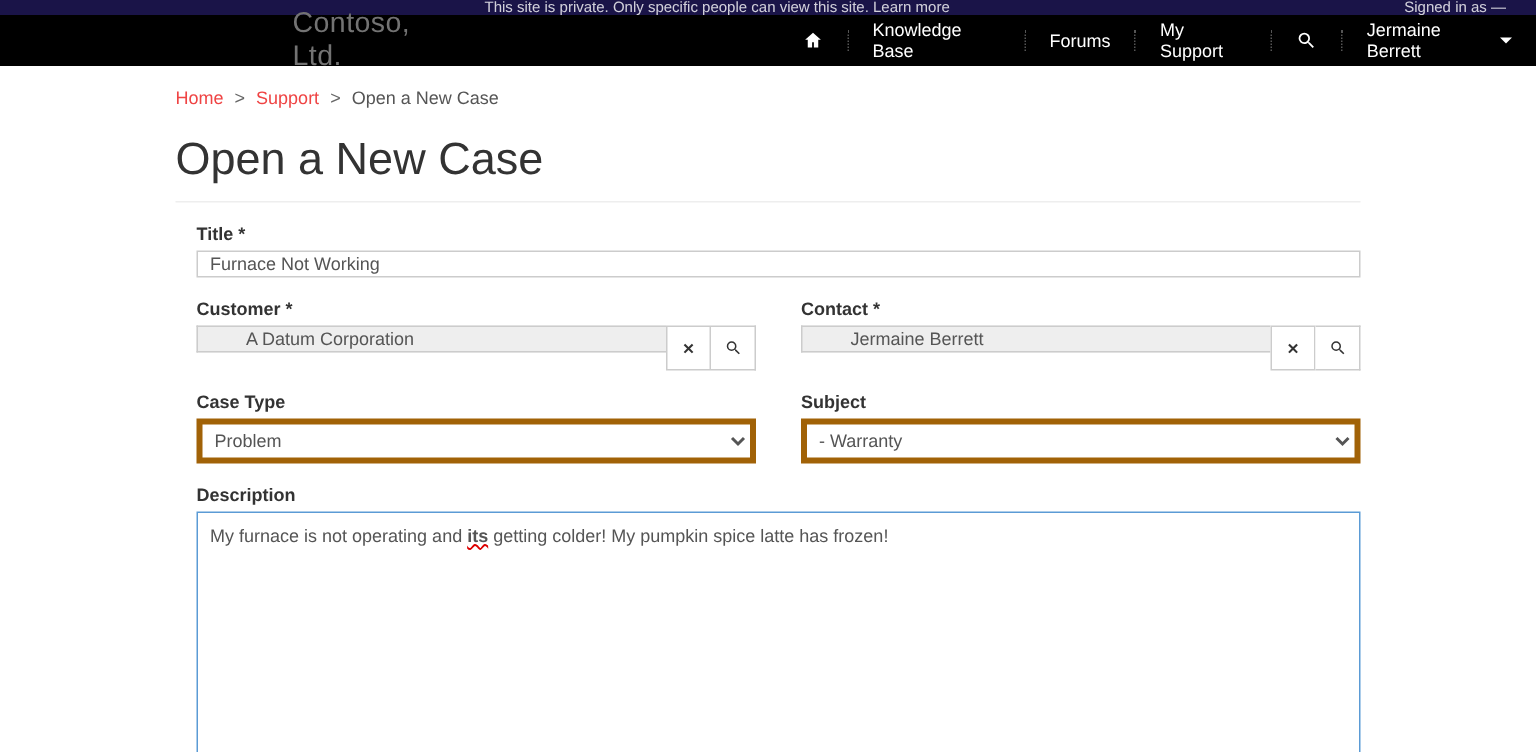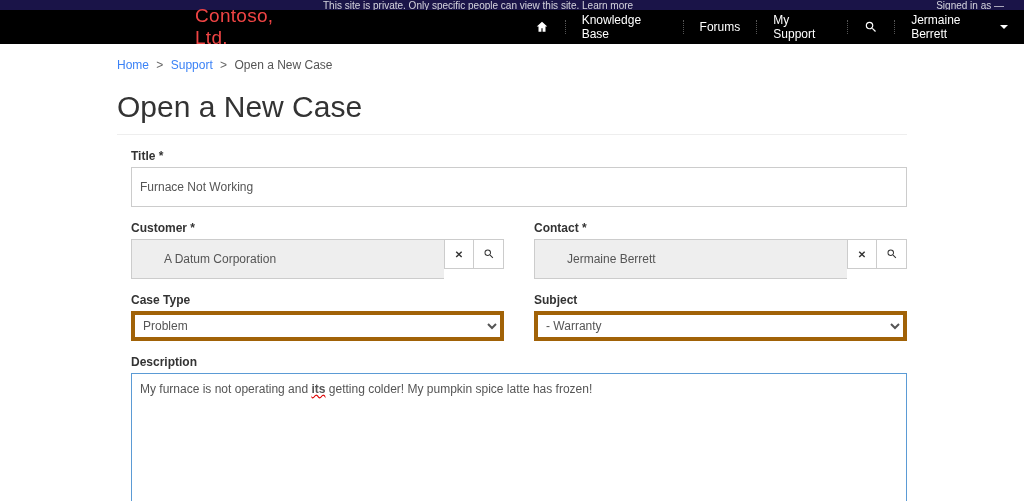--- a/index.html
+++ b/index.html
@@ -1,40 +1,40 @@
 <!DOCTYPE html>
 <html><head>
   <meta charset="utf-8">
   <style>
     * { box-sizing: border-box; margin: 0; padding: 0; }
     body { font-family: "Segoe UI", Arial, sans-serif; font-size: 13px; color: #333; background: #fff; }
     .topbar { background: #1a1448; color: #fff; font-size: 10px; height: 10px; display: flex; align-items: center; justify-content: space-between; padding: 0 20px; overflow: hidden; }
     .topbar .center { margin: 0 auto; opacity: 0.8; }
     .topbar .right { opacity: 0.8; white-space: nowrap; }
     .navbar { background: #000; color: #fff; height: 34px; display: flex; align-items: center; padding: 0 0 0 195px; }
-    .brand { font-size: 19px; font-weight: 300; color: #ef4444; margin-right: 210px; letter-spacing: 0.3px; }
+    .brand { font-size: 19px; font-weight: 300; color: #737373; margin-right: 210px; letter-spacing: 0.3px; }
     .nav-links { display: flex; align-items: center; gap: 0; }
     .nav-item { color: #fff; font-size: 12px; padding: 0 16px; cursor: pointer; display: flex; align-items: center; height: 31px; position: relative; }
     .nav-sep { width: 0; height: 14px; border-left: 1px dotted #555; }
     .home-icon svg { width: 14px; height: 14px; fill: #fff; }
     .search-icon svg { width: 14px; height: 14px; fill: #fff; }
     .caret { margin-left: 6px; display: inline-block; width: 0; height: 0; border-left: 4px solid transparent; border-right: 4px solid transparent; border-top: 4px solid #fff; }
     .container { max-width: 810px; margin: 0 auto; padding: 0 10px; }
     .breadcrumb { margin-top: 14px; font-size: 12px; color: #337ab7; }
-    .breadcrumb a { color: #3b82f6; text-decoration: none; cursor: pointer; }
+    .breadcrumb a { color: #ef4444; text-decoration: none; cursor: pointer; }
     .breadcrumb .sep { color: #666; margin: 0 4px; }
     .breadcrumb .current { color: #555; }
     h1.page-title { font-size: 30px; font-weight: 300; color: #333; margin: 18px 0 10px; }
     .divider { border-bottom: 1px solid #eee; margin-bottom: 14px; }
     .form-area { padding-left: 14px; }
     .row { display: flex; gap: 30px; margin-bottom: 14px; }
     .col { flex: 1; display: flex; flex-direction: column; }
     .full { width: 100%; }
     label { font-size: 12px; font-weight: 600; color: #333; margin-bottom: 4px; }
-    input[type=text] { height: 40px; border: 1px solid #ccc; padding: 0 8px; font-size: 12px; color: #555; background: #fff; }
+    input[type=text] { height: 18px; border: 1px solid #ccc; padding: 0 8px; font-size: 12px; color: #555; background: #fff; }
     input[type=text]:read-only, input.ro { background: #eee; color: #555; padding-left: 32px; }
     .lookup { display: flex; }
     .lookup input { flex: 1; border-right: none; }
     .lookup button { width: 30px; height: 30px; border: 1px solid #ccc; background: #fff; cursor: pointer; display: flex; align-items: center; justify-content: center; font-size: 12px; color: #333; border-left: 1px solid #ccc; }
     .lookup button + button { border-left: none; }
     select { height: 30px; border: 4px solid #a16207; padding: 0 4px; font-size: 12px; color: #555; background: #fff; }
     .desc-area { width: 100%; min-height: 180px; border: 1px solid #5b9bd5; padding: 8px; font-size: 12px; color: #555; background: #fff; outline: none; }
     .desc-text .err { text-decoration: underline wavy #d00; text-decoration-skip-ink: none; font-weight: bold; }
     .x-icon::before { content: "✕"; font-size: 10px; font-weight: bold; }
     .mag-icon svg { width: 12px; height: 12px; fill: #333; }

